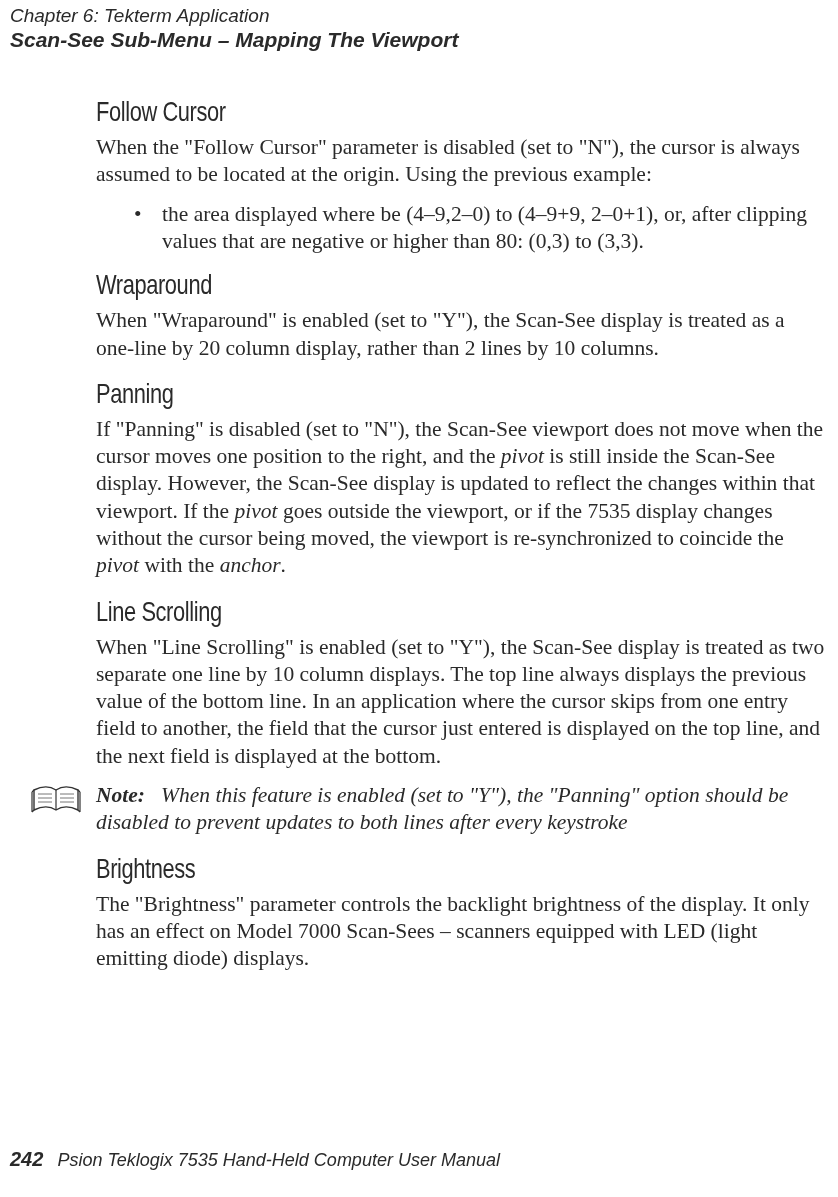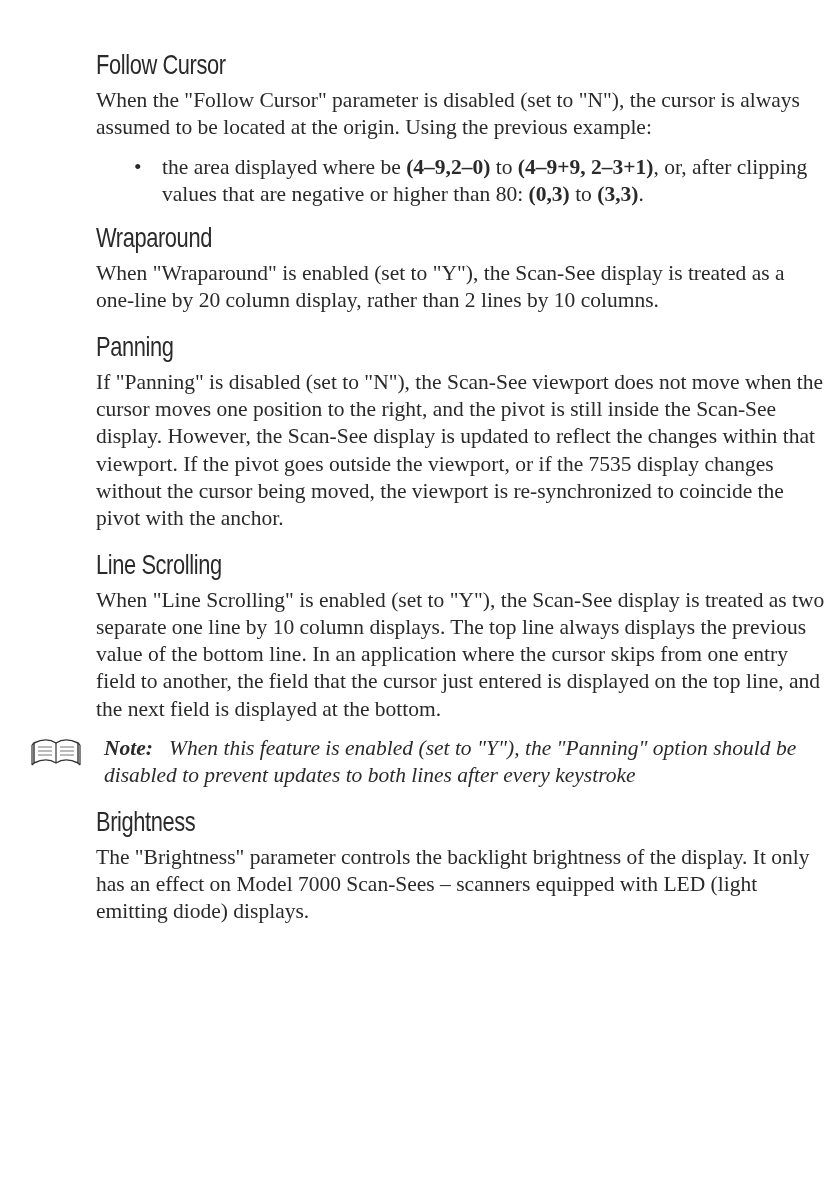--- a/index.html
+++ b/index.html
@@ -62,28 +62,27 @@
   .bullet {
     display: flex;
     font-size: 21.5px;
     line-height: 1.27;
     margin-left: 38px;
   }
   .bullet .dot {
     flex: 0 0 auto;
     width: 28px;
   }
-  .b { font-weight: bold; }
-  .i { }
+  .b { font-weight: normal; }
+  .i { font-style: italic; }
   .note-row {
     display: flex;
     align-items: flex-start;
     margin-left: -80px;
     margin-bottom: 10px;
-    gap: 8px;
   }
   .note-icon {
     flex: 0 0 80px;
     display: flex;
     justify-content: center;
     padding-top: 2px;
   }
   .note-text {
     font-style: italic;
     font-size: 21.5px;
@@ -108,31 +107,35 @@
   }
   .gap-top { margin-top: 16px; }
   .xgap { margin-top: 6px; }
   svg.book { width: 52px; height: 34px; }
 </style>
 </head>
 <body>
 
 <div class="page">
 
+  <div>
+    <div class="header-chapter">Chapter 6: Tekterm Application</div>
+    <div class="header-sub">Scan-See Sub-Menu – Mapping The Viewport</div>
+  </div>
 
   <div class="content">
 
     <span class="sec-heading">Follow Cursor</span>
     <p class="body xgap">When the "Follow Cursor" parameter is disabled (set to "N"), the cursor is always assumed to be located at the origin. Using the previous example:</p>
 
     <div class="bullet-wrap">
       <div class="bullet">
         <span class="dot">•</span>
         <span>
-          <span>the area displayed where be </span><span class="b">(4–9,2–0)</span><span> to </span><span class="b">(4–9+9, 2–3+1)</span><span>, or, after clipping values that are negative or higher than 80:    </span><span class="b">(0,3)</span><span> to </span><span class="b">(3,3)</span><span>.</span>
+          <span>the area displayed where be </span><span class="b">(4–9,2–0)</span><span> to </span><span class="b">(4–9+9, 2–0+1)</span><span>, or, after clipping values that are negative or higher than 80:    </span><span class="b">(0,3)</span><span> to </span><span class="b">(3,3)</span><span>.</span>
         </span>
       </div>
     </div>
 
     <span class="sec-heading">Wraparound</span>
     <p class="body xgap">When "Wraparound" is enabled (set to "Y"), the Scan-See display is treated as a one-line by 20 column display, rather than 2 lines by 10 columns.</p>
 
     <span class="sec-heading gap-top">Panning</span>
     <p class="body xgap">
       <span>If "Panning" is disabled (set to "N"), the Scan-See viewport does not move when the cursor moves one position to the right, and the  </span><span class="i">pivot</span><span>  is still inside the Scan-See display. However, the Scan-See display is updated to reflect the changes within that viewport. If the  </span><span class="i">pivot</span><span>  goes outside the viewport, or if the 7535 display changes without the cursor being moved, the viewport is re-synchronized to coincide the  </span><span class="i">pivot</span><span>  with the  </span><span class="i">anchor</span><span>.</span>
@@ -153,14 +156,17 @@
       <div class="note-text">
         <span class="note-label">Note:</span>&nbsp;&nbsp;&nbsp;<span>When this feature is enabled (set to "Y"), the "Panning" option should be disabled to prevent updates to both lines after every keystroke</span>
       </div>
     </div>
 
     <span class="sec-heading gap-top">Brightness</span>
     <p class="body xgap">The "Brightness" parameter controls the backlight brightness of the display. It only has an effect on Model 7000 Scan-Sees – scanners equipped with LED (light emitting diode) displays.</p>
 
   </div>
 
+  <div class="footer">
+    <span class="pn">242</span><span>Psion Teklogix 7535 Hand-Held Computer User Manual</span>
+  </div>
 
 </div>
 
 </body></html>

